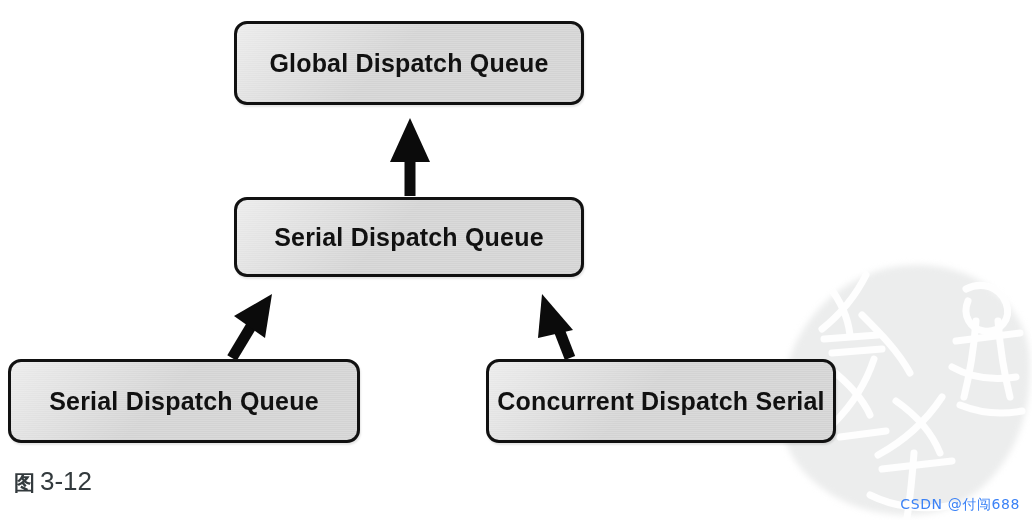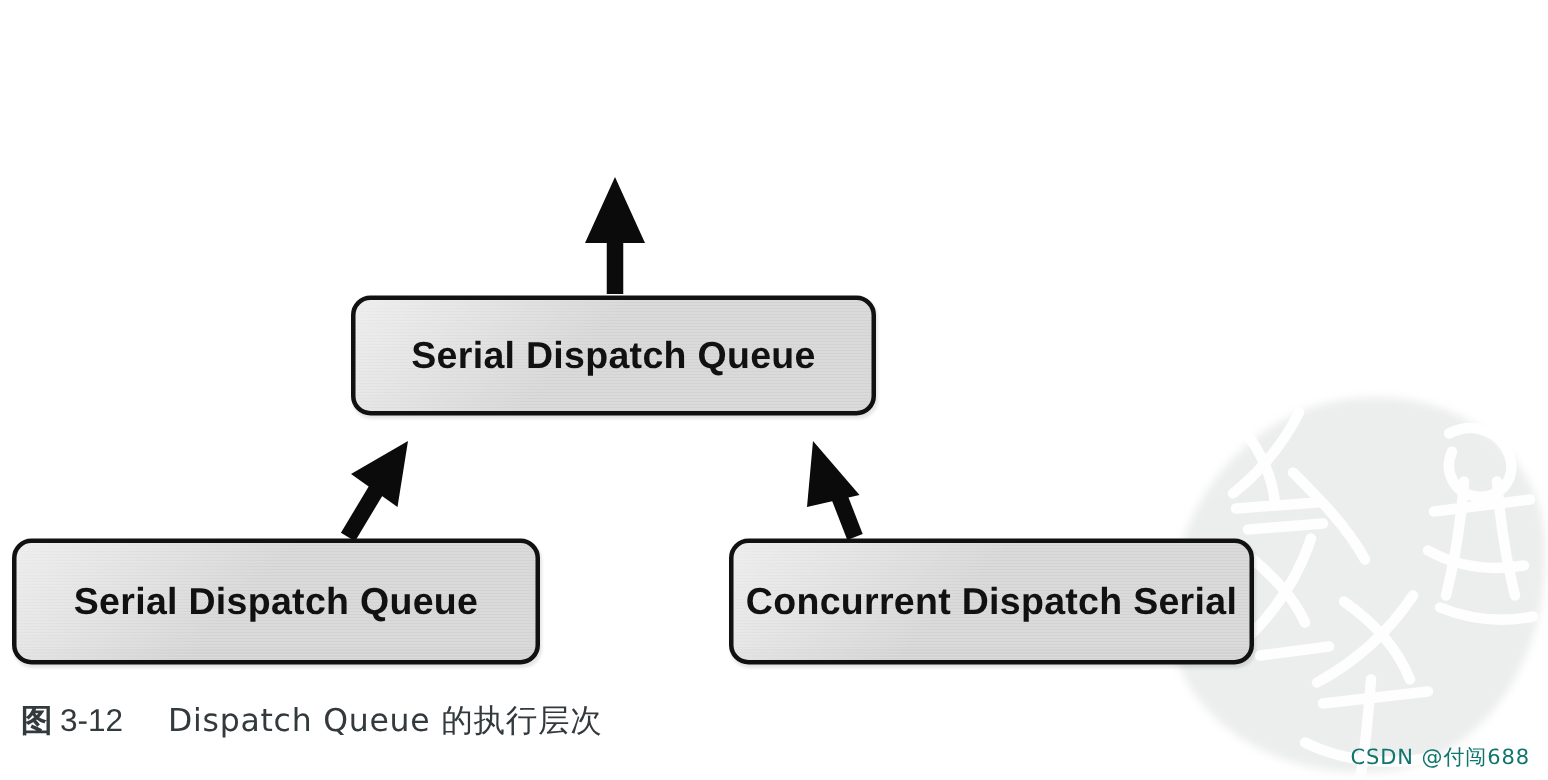--- a/index.html
+++ b/index.html
@@ -96,40 +96,40 @@
     align-items: baseline;
     z-index: 3;
     color: #333a3d;
   }
   #caption .cap-fig {
     font-size: 21px;
     font-weight: bold;
     font-family: "DejaVu Sans", "Liberation Sans", sans-serif;
   }
   #caption .cap-num {
-    font-size: 21px;
+    font-size: 26px;
     font-weight: normal;
     margin-left: 5px;
     font-family: "Liberation Sans", sans-serif;
   }
   #caption .cap-text {
     font-size: 21px;
     font-weight: normal;
     margin-left: 30px;
     font-family: "DejaVu Sans", "Liberation Sans", sans-serif;
     letter-spacing: 0.5px;
   }
 
   
   #csdn-watermark {
     position: absolute;
     right: 12px;
     bottom: 6px;
     font-size: 14px;
-    color: #0f766e;
+    color: #3b82f6;
     font-family: "DejaVu Sans", "Liberation Sans", sans-serif;
     letter-spacing: 0.6px;
     z-index: 4;
     white-space: nowrap;
   }
 </style>
 </head>
 <body>
 
 <div id="figure-root">
@@ -172,34 +172,36 @@
       <path d="M232 358 L256 318" stroke="#0b0b0b" stroke-width="11" fill="none"></path>
       <path d="M272 294 L265 338 L234 316 Z" fill="#0b0b0b"></path>
     </g>
 
     <g>
       <path d="M570 358 L556 322" stroke="#0b0b0b" stroke-width="11" fill="none"></path>
       <path d="M542 294 L573 330 L538 338 Z" fill="#0b0b0b"></path>
     </g>
   </svg>
 
+  <div class="qbox" id="box-global">
+    <span class="qlabel">Global Dispatch Queue</span>
+  </div>
 
   <div class="qbox" id="box-serial-mid">
     <span class="qlabel">Serial Dispatch Queue</span>
   </div>
 
   <div class="qbox" id="box-serial-left">
     <span class="qlabel">Serial Dispatch Queue</span>
   </div>
 
   <div class="qbox" id="box-concurrent">
     <span class="qlabel">Concurrent Dispatch Serial</span>
   </div>
 
   <div id="caption">
     <span class="cap-fig">图</span>
     <span class="cap-num">3-12</span>
-    <span class="cap-text">Dispatch Queue 的执行层次</span>
   </div>
 
   <div id="csdn-watermark">CSDN @付闯688</div>
 
 </div>
 
 </body></html>

